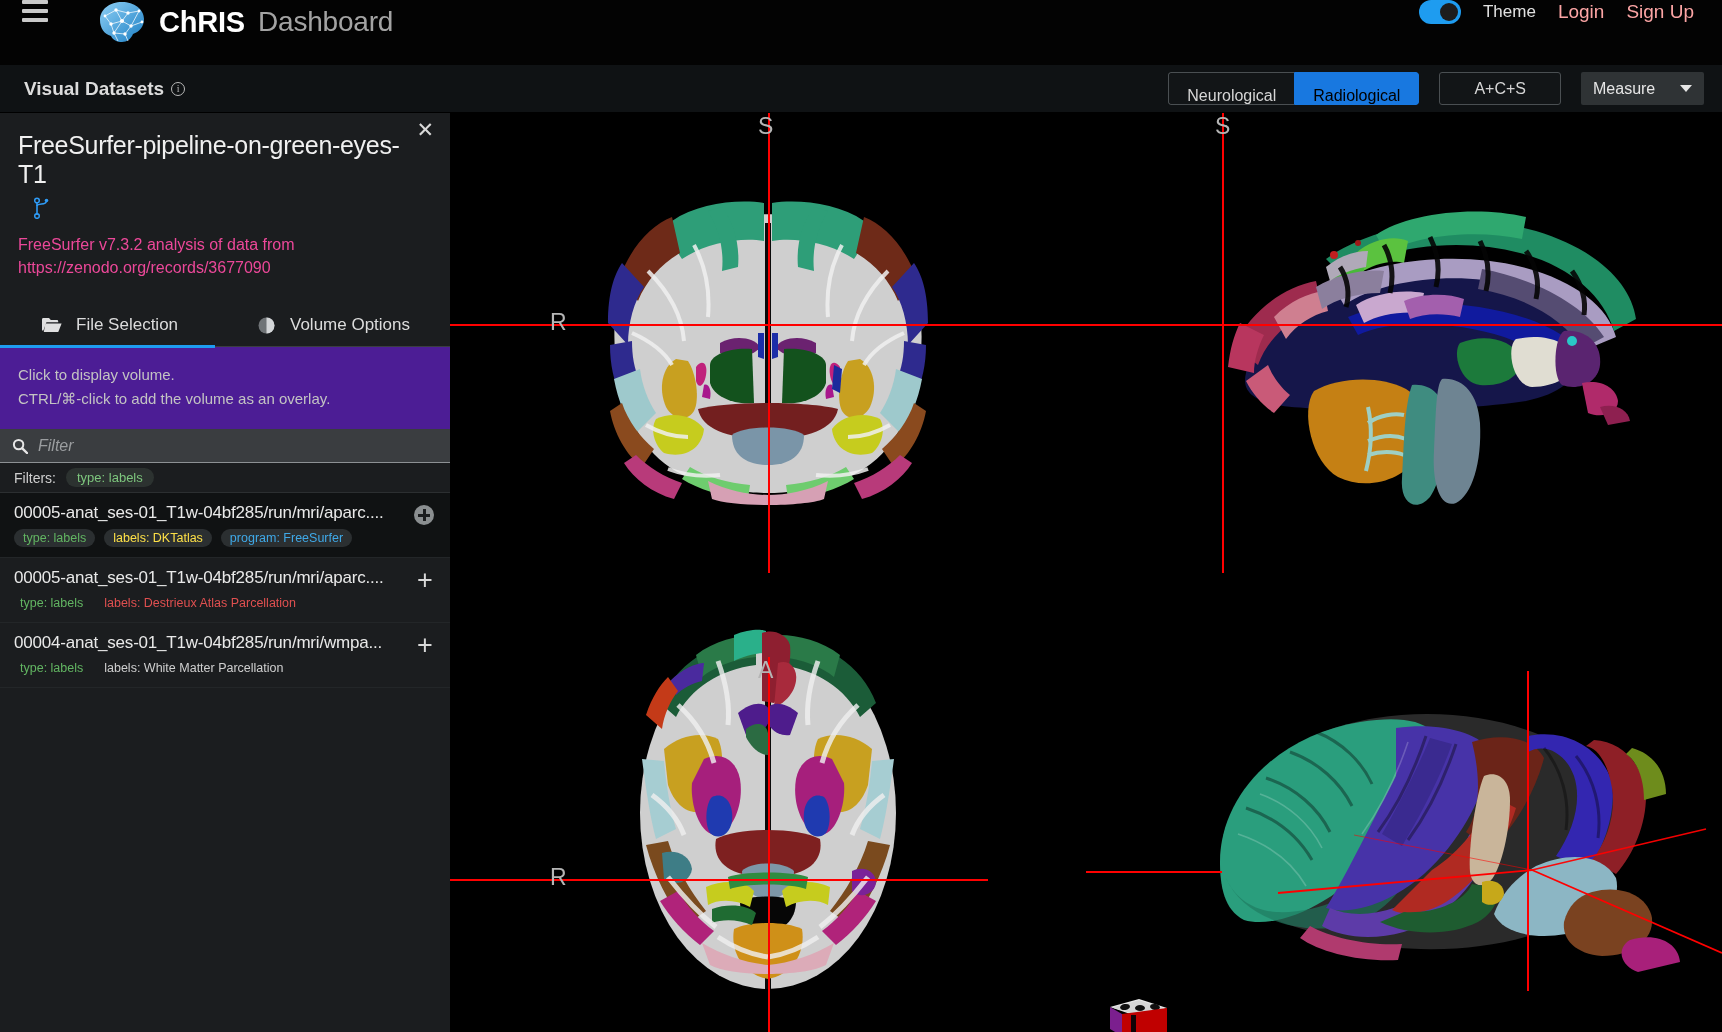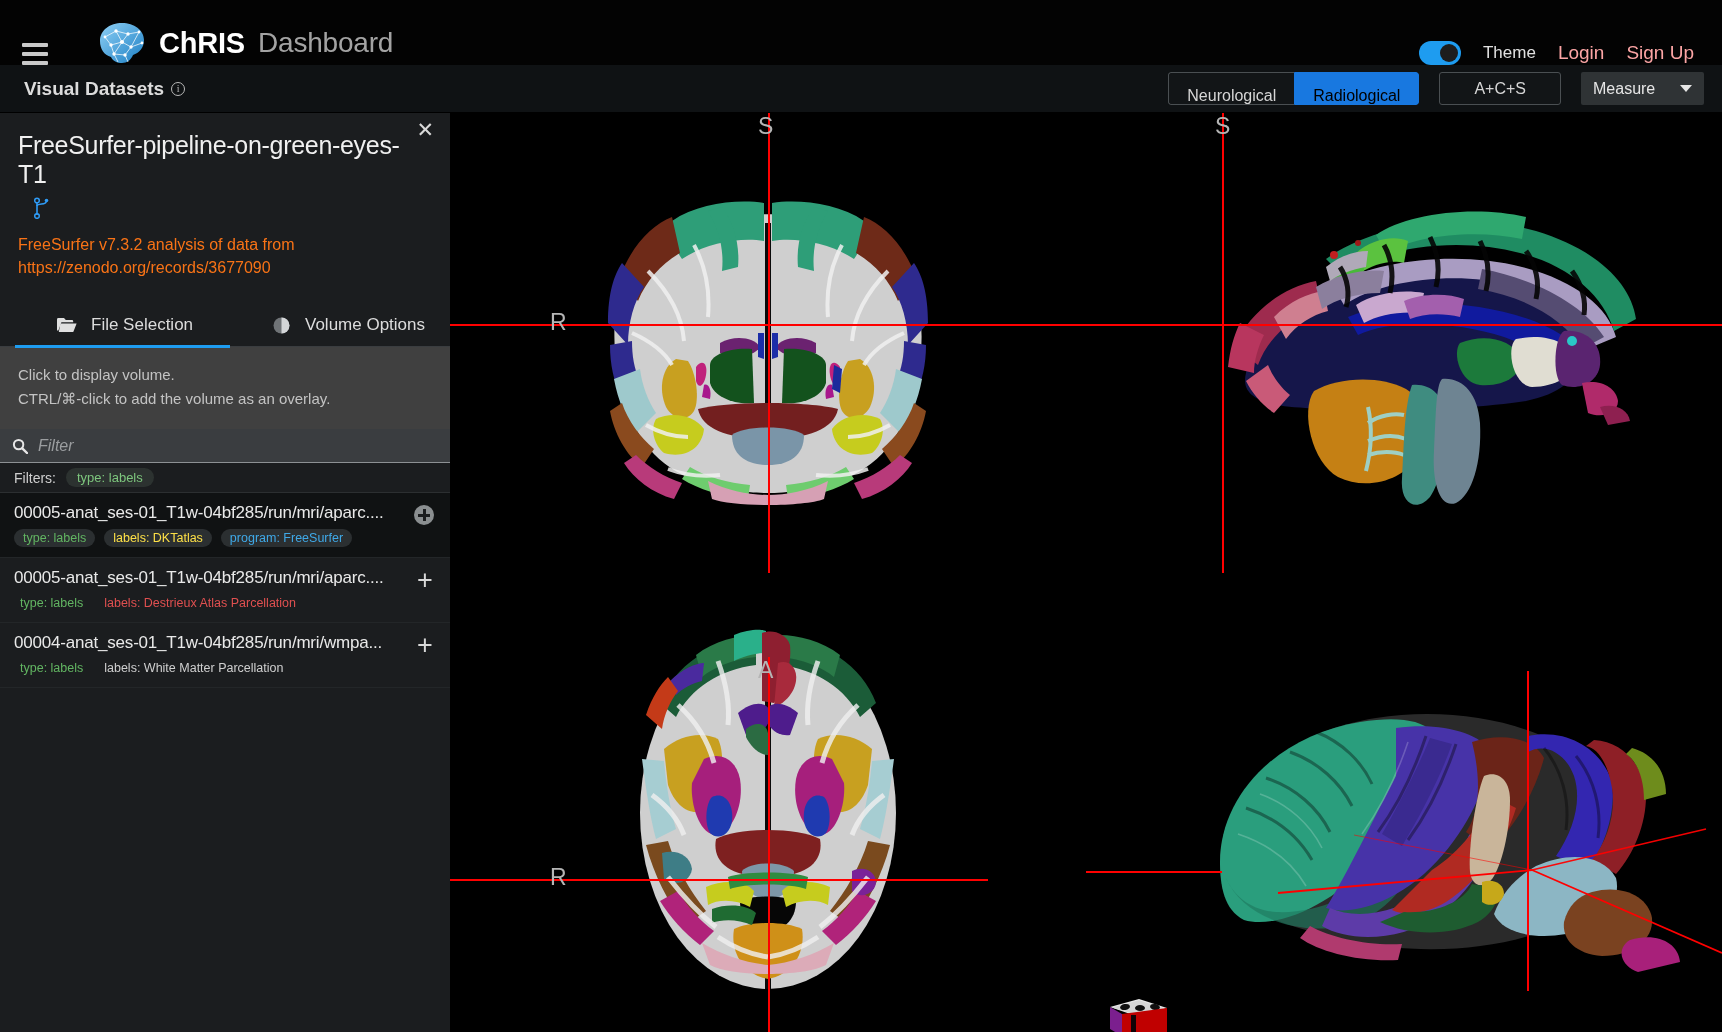--- a/index.html
+++ b/index.html
@@ -14,21 +14,21 @@
   }
 
   
   #topbar {
     position: absolute;
     top: 0; left: 0;
     width: 1722px;
     height: 65px;
     background: #030303;
     display: flex;
-    align-items: flex-end;
+    align-items: flex-start;
     z-index: 30;
   }
   #hamburger {
     width: 26px;
     margin-left: 22px;
     display: flex;
     flex-direction: column;
     gap: 5px;
     cursor: pointer;
   }
@@ -207,28 +207,27 @@
   }
   #branchIcon {
     margin: 8px 0 0 33px;
     width: 18px; height: 22px;
     display: block;
   }
   #panelDesc {
     margin: 14px 28px 0 18px;
     font-size: 16px;
     line-height: 23px;
-    color: #f97316;
+    color: #ec4899;
   }
   #tabs {
     margin-top: 24px;
     display: flex;
     border-bottom: 1px solid #3a3d40;
     height: 44px;
-    padding-left: 15px;
   }
   .tab {
     display: flex;
     align-items: center;
     gap: 14px;
     padding: 0 0 0 42px;
     font-size: 17px;
     color: #dcdcdc;
     cursor: pointer;
     position: relative;
@@ -237,21 +236,21 @@
   .tab:first-child { width: 215px; }
   .tab.active::after {
     content: "";
     position: absolute;
     left: 0; right: 0; bottom: -1px;
     height: 3px;
     background: #1e9cf0;
   }
   .tab svg { display: block; }
   #hintbox {
-    background: #404040;
+    background: #4c1d95;
     padding: 16px 36px 18px 18px;
   }
   .hint {
     font-size: 15px;
     color: #c3c3c3;
     line-height: 24px;
   }
   #filterRow {
     height: 34px;
     background: #3a3d40;

